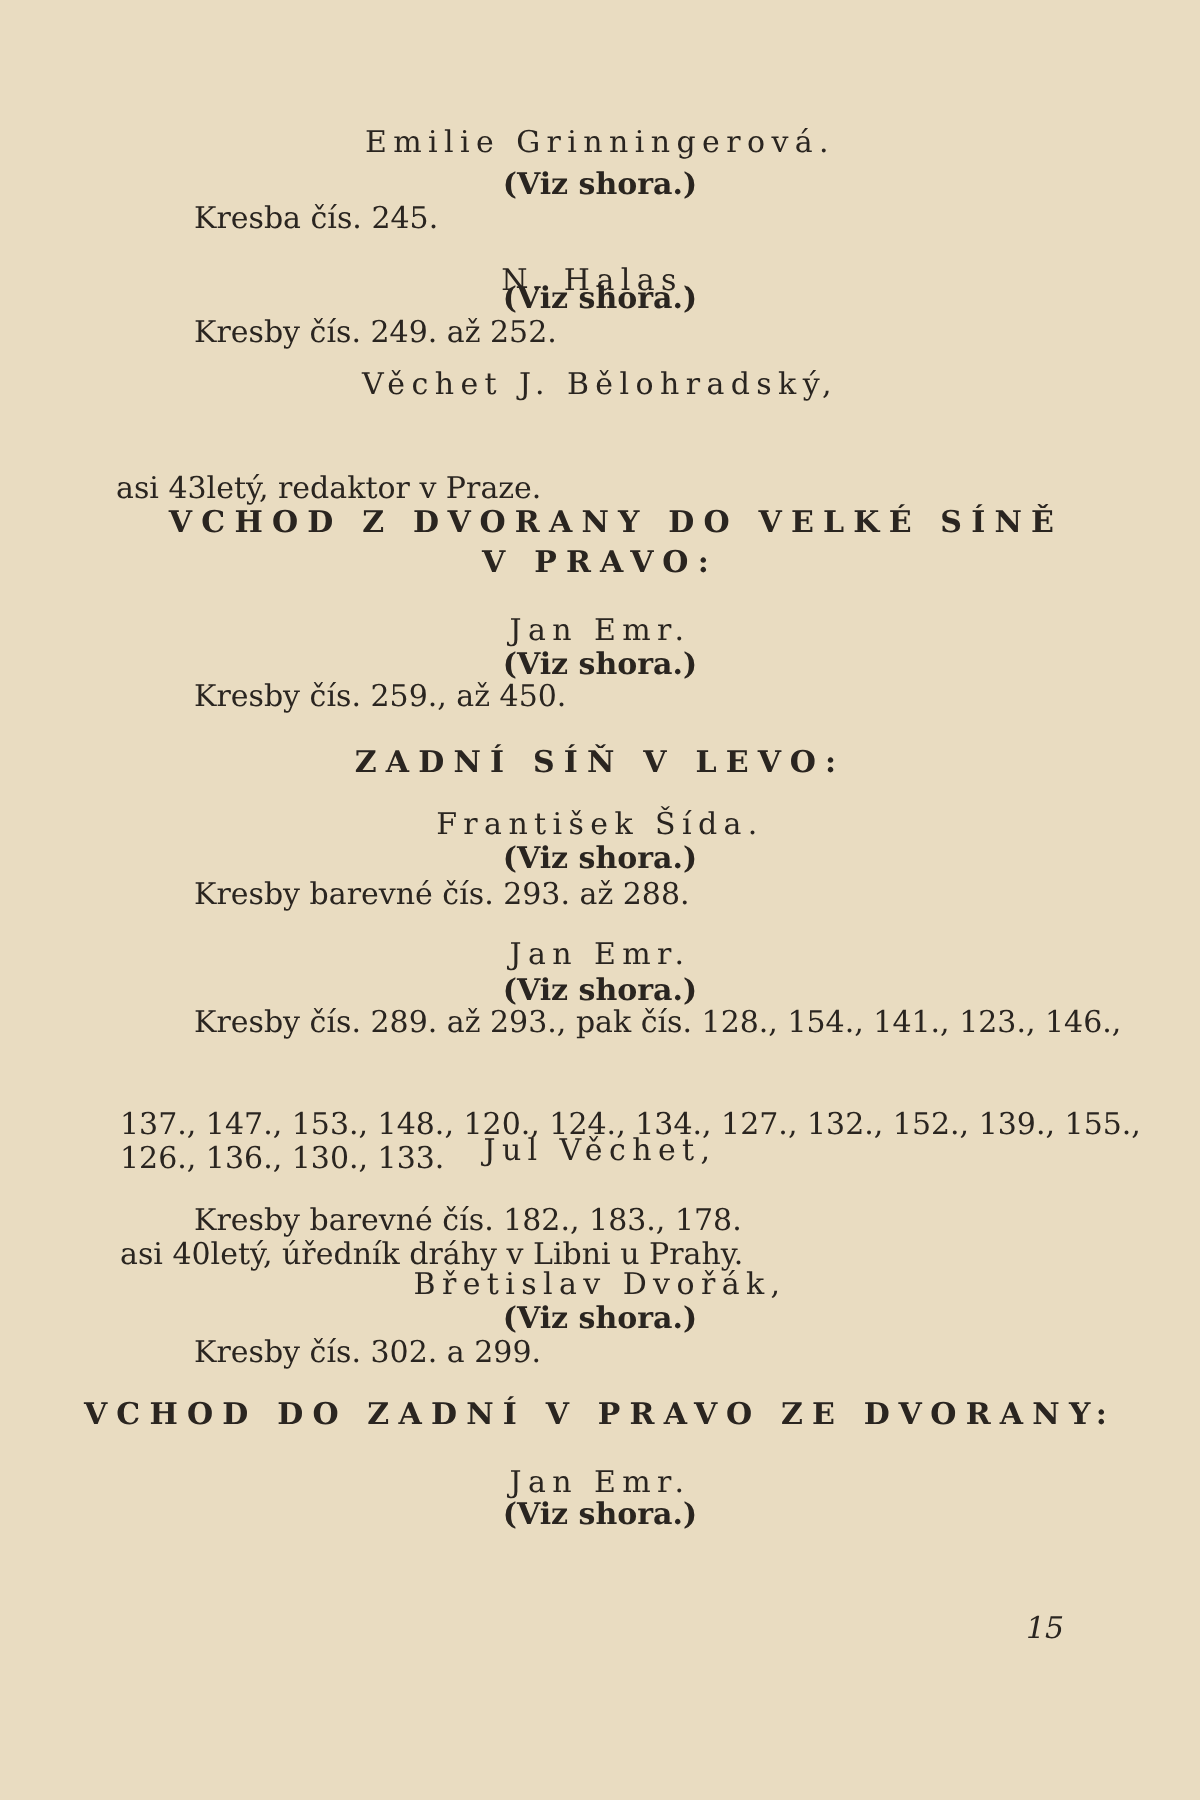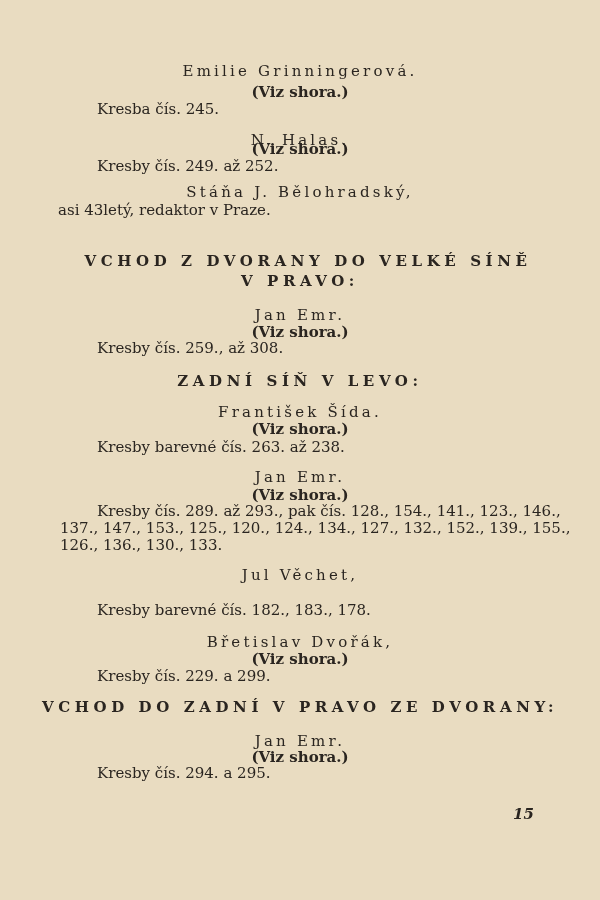--- a/index.html
+++ b/index.html
@@ -9,65 +9,65 @@
     font-family: "DejaVu Serif", serif;
     color: #2a2520;
     position: relative;
   }
   .page { position: absolute; left: 0; top: 0; width: 600px; height: 900px; }
   .line { position: absolute; white-space: nowrap; font-size: 15px; line-height: 17px; }
   .center { left: 0; width: 600px; text-align: center; font-weight: bold; }
   .name { letter-spacing: 3.2px; font-weight: normal; }
   .heading { letter-spacing: 4.6px; font-size: 15px; }
   .indent { left: 97px; }
-  .hang { left: 60px; }
-  .pagenum { position: absolute; left: 513px; top: 805px; font-style: italic; font-weight: bold; font-size: 15px; }
+  .hang { left: 60px; margin-top: 34px; }
+  .pagenum { position: absolute; left: 513px; top: 805px; font-style: italic; font-weight: normal; font-size: 15px; }
 </style>
 </head>
 <body>
 
 <div class="page">
 
   <div class="line center name" style="top:63px">Emilie Grinningerová.</div>
   <div class="line center" style="top:84px">(Viz shora.)</div>
   <div class="line indent" style="top:101px">Kresba čís. 245.</div>
 
   <div class="line center name" style="top:132px">N. Halas.</div>
   <div class="line center" style="top:141px">(Viz shora.)</div>
   <div class="line indent" style="top:158px">Kresby čís. 249. až 252.</div>
 
-  <div class="line center name" style="top:184px">Stáňa J. Bělohradský,</div>
+  <div class="line center name" style="top:184px">Věchet J. Bělohradský,</div>
   <div class="line hang" style="top:202px; left:58px">asi 43letý, redaktor v Praze.</div>
 
   <div class="line center heading" style="top:253px; padding-left:8px">VCHOD Z DVORANY DO VELKÉ SÍNĚ</div>
   <div class="line center heading" style="top:273px">V PRAVO:</div>
 
   <div class="line center name" style="top:307px">Jan Emr.</div>
   <div class="line center" style="top:324px">(Viz shora.)</div>
-  <div class="line indent" style="top:340px">Kresby čís. 259., až 308.</div>
+  <div class="line indent" style="top:340px">Kresby čís. 259., až 450.</div>
 
   <div class="line center name" style="top:404px">František Šída.</div>
 
   <div class="line center heading" style="top:373px">ZADNÍ SÍŇ V LEVO:</div>
   <div class="line center" style="top:421px">(Viz shora.)</div>
-  <div class="line indent" style="top:439px">Kresby barevné čís. 263. až 238.</div>
+  <div class="line indent" style="top:439px">Kresby barevné čís. 293. až 288.</div>
 
   <div class="line center name" style="top:469px">Jan Emr.</div>
   <div class="line center" style="top:487px">(Viz shora.)</div>
   <div class="line indent" style="top:503px">Kresby čís. 289. až 293., pak čís. 128., 154., 141., 123., 146.,</div>
-  <div class="line hang" style="top:520px">137., 147., 153., 125., 120., 124., 134., 127., 132., 152., 139., 155.,</div>
+  <div class="line hang" style="top:520px">137., 147., 153., 148., 120., 124., 134., 127., 132., 152., 139., 155.,</div>
   <div class="line hang" style="top:537px">126., 136., 130., 133.</div>
 
   <div class="line center name" style="top:567px">Jul Věchet,</div>
+  <div class="line hang" style="top:585px">asi 40letý, úředník dráhy v Libni u Prahy.</div>
   <div class="line indent" style="top:602px">Kresby barevné čís. 182., 183., 178.</div>
 
   <div class="line center name" style="top:634px">Břetislav Dvořák,</div>
   <div class="line center" style="top:651px">(Viz shora.)</div>
-  <div class="line indent" style="top:668px">Kresby čís. 229. a 299.</div>
+  <div class="line indent" style="top:668px">Kresby čís. 302. a 299.</div>
 
   <div class="line center heading" style="top:699px">VCHOD DO ZADNÍ V PRAVO ZE DVORANY:</div>
 
   <div class="line center name" style="top:733px">Jan Emr.</div>
   <div class="line center" style="top:749px">(Viz shora.)</div>
-  <div class="line indent" style="top:765px">Kresby čís. 294. a 295.</div>
 
   <div class="pagenum">15</div>
 </div>
 
 </body></html>

